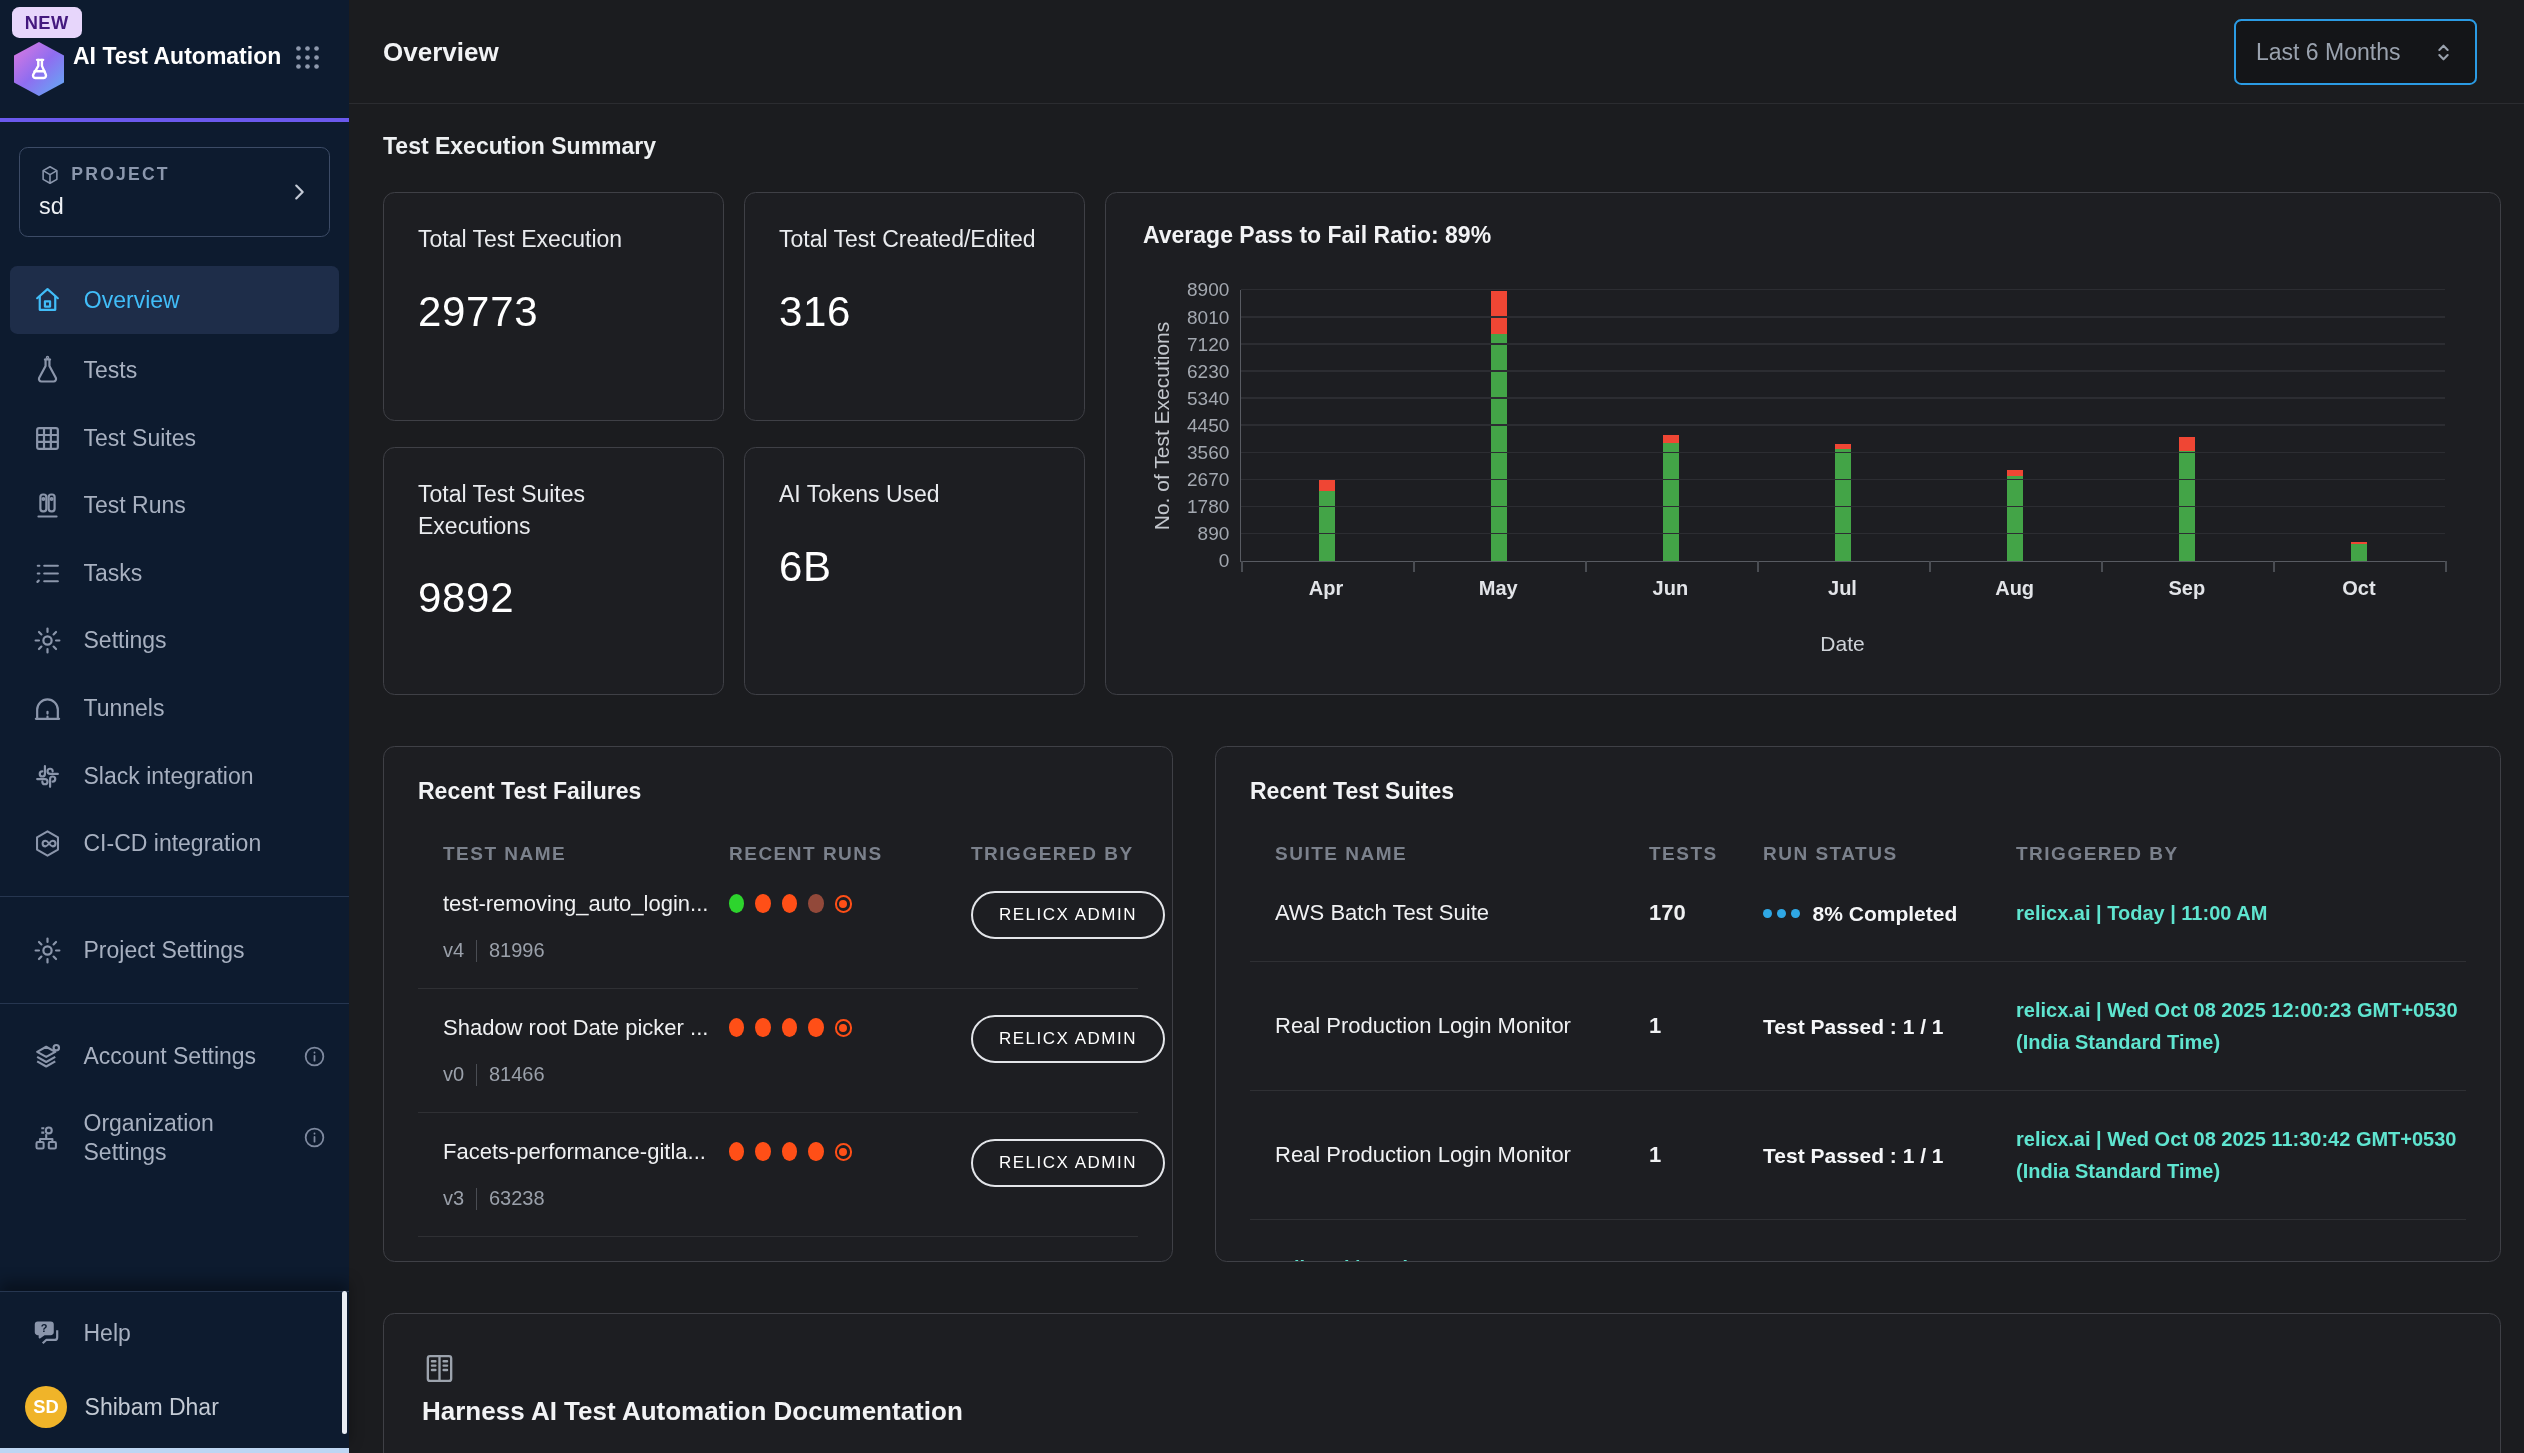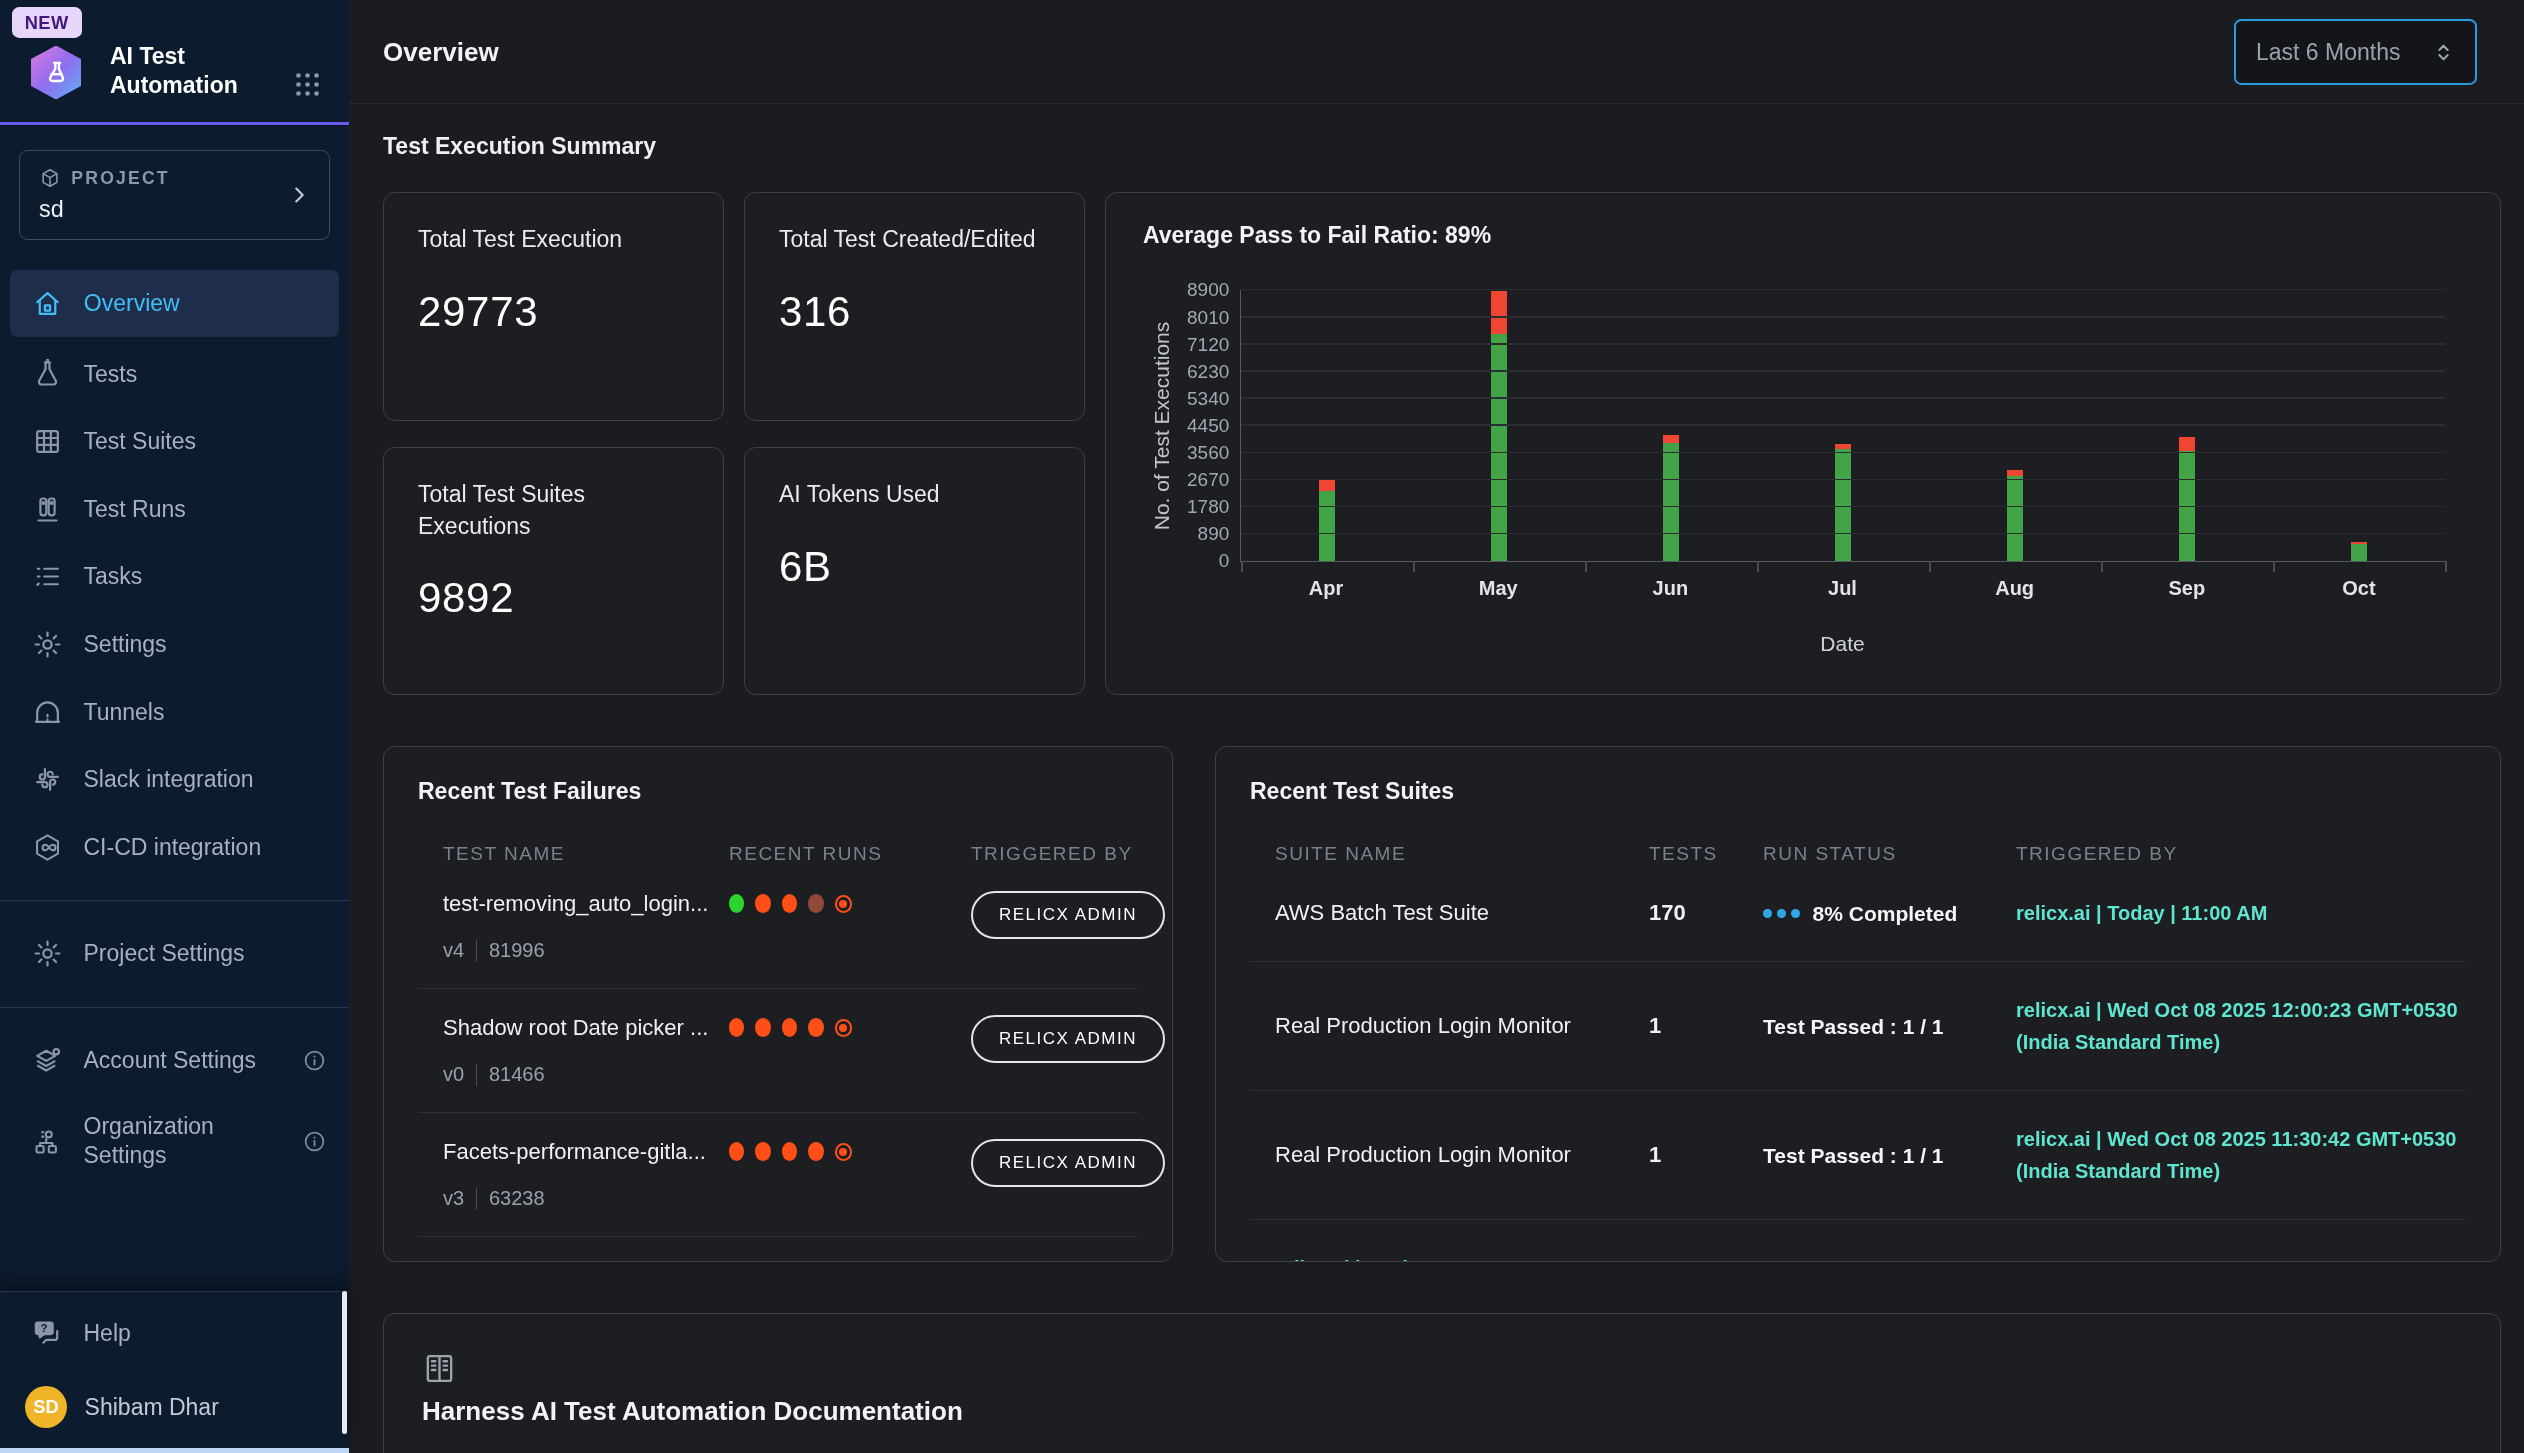--- a/index.html
+++ b/index.html
@@ -2,21 +2,21 @@
 <html style="font-size:11.7px"><head>
 <meta charset="utf-8">
 <style>
   *{box-sizing:border-box;margin:0;padding:0}
   html,body{width:2525px;height:1453px;overflow:hidden}
   body{font-family:"Liberation Sans","DejaVu Sans",sans-serif;background:#191a1d;color:#e8eaed}
   svg{display:block}
 
   
   .sidebar{position:absolute;left:0;top:0;bottom:0;width:349px;background:#0d1b2f;display:flex;flex-direction:column;z-index:5}
-  .side-header{position:relative;padding:42px 26px 22px 31px;display:flex;align-items:flex-end;gap:29px}
+  .side-header{position:relative;padding:42px 26px 22px 14px;display:flex;align-items:flex-start;gap:9px}
   .new-badge{position:absolute;top:7.3px;left:11.7px;background:#e7d6fb;color:#44197e;font-size:18.3px;font-weight:700;padding:4.4px 13px;border-radius:7.3px;letter-spacing:0.4px}
   .hexlogo{width:50px;height:54px;flex:0 0 auto;clip-path:polygon(50% 0,100% 25%,100% 75%,50% 100%,0 75%,0 25%);background:linear-gradient(135deg,#e07ae0 0%,#8f6df0 50%,#5fb0f5 100%);display:flex;align-items:center;justify-content:center}
   .app-title{font-size:23px;font-weight:700;color:#fff;line-height:1.25}
   .apps-grid{margin-left:auto;color:#8e99ad;cursor:pointer}
   .accent-bar{height:3.7px;background:#6a59ee;width:100%}
   .project-box{margin:25px 19px 7.3px 19px;border:1.5px solid #3c4b66;border-radius:8.8px;padding:16px 19px;position:relative;cursor:pointer}
   .project-top{display:flex;align-items:center;gap:10.3px;color:#8b97ad}
   .project-top .plabel{font-size:17.6px;font-weight:700;letter-spacing:2.2px}
   .project-value{color:#eef1f5;font-size:23.4px;margin-top:7.3px}
   .project-chev{position:absolute;right:19px;top:50%;transform:translateY(-50%);color:#c3cad6}
@@ -64,21 +64,21 @@
   .bar{position:absolute;left:50%;transform:translateX(-50%);bottom:0;width:16px;height:100%;display:flex;flex-direction:column-reverse}
   .chart-ylabel{position:absolute;left:-78px;top:50%;transform:translate(-50%,-50%) rotate(-90deg);font-size:21px;color:#c2c6cc;white-space:nowrap}
   .chart-xlabels{display:flex;margin:14.6px 17.6px 0 97px}
   .xl{flex:1;text-align:center;font-size:20px;font-weight:600;color:#e2e4e8}
   .chart-xlabel{text-align:center;margin:32px 17.6px 0 97px;font-size:21px;color:#cfd3d8}
 
   
   .tables-grid{display:grid;grid-template-columns:790px 1fr;gap:42px;margin-top:51px}
   .tbl-card{padding:31px 34px;height:516px;overflow:hidden}
   .tbl-title{font-size:23px;font-weight:700;color:#f2f3f5}
-  .thead{display:flex;margin-top:38px;padding-left:25px;color:#7b818c;font-size:19px;font-weight:400;letter-spacing:1.5px}
+  .thead{display:flex;margin-top:38px;padding-left:25px;color:#7b818c;font-size:19px;font-weight:700;letter-spacing:1.5px}
   .trow{display:flex;align-items:flex-start;padding:26px 0 26px 25px;border-bottom:1.5px solid #2f3034;cursor:pointer}
   .trow:last-child{border-bottom:none}
   
   .fc-name{width:286px;flex:0 0 auto}
   .fc-runs{width:242px;flex:0 0 auto}
   .fc-trig{flex:1}
   .fail-name{font-size:22px;color:#f0f1f3;white-space:nowrap;overflow:hidden;max-width:271px}
   .fail-meta{margin-top:22px;font-size:20px;color:#9aa0aa;display:flex;align-items:center}
   .metadiv{display:inline-block;width:1.5px;height:22px;background:#4a4d53;margin:0 11.7px}
   .dots{display:flex;align-items:center;gap:11px;margin-top:2.9px}

